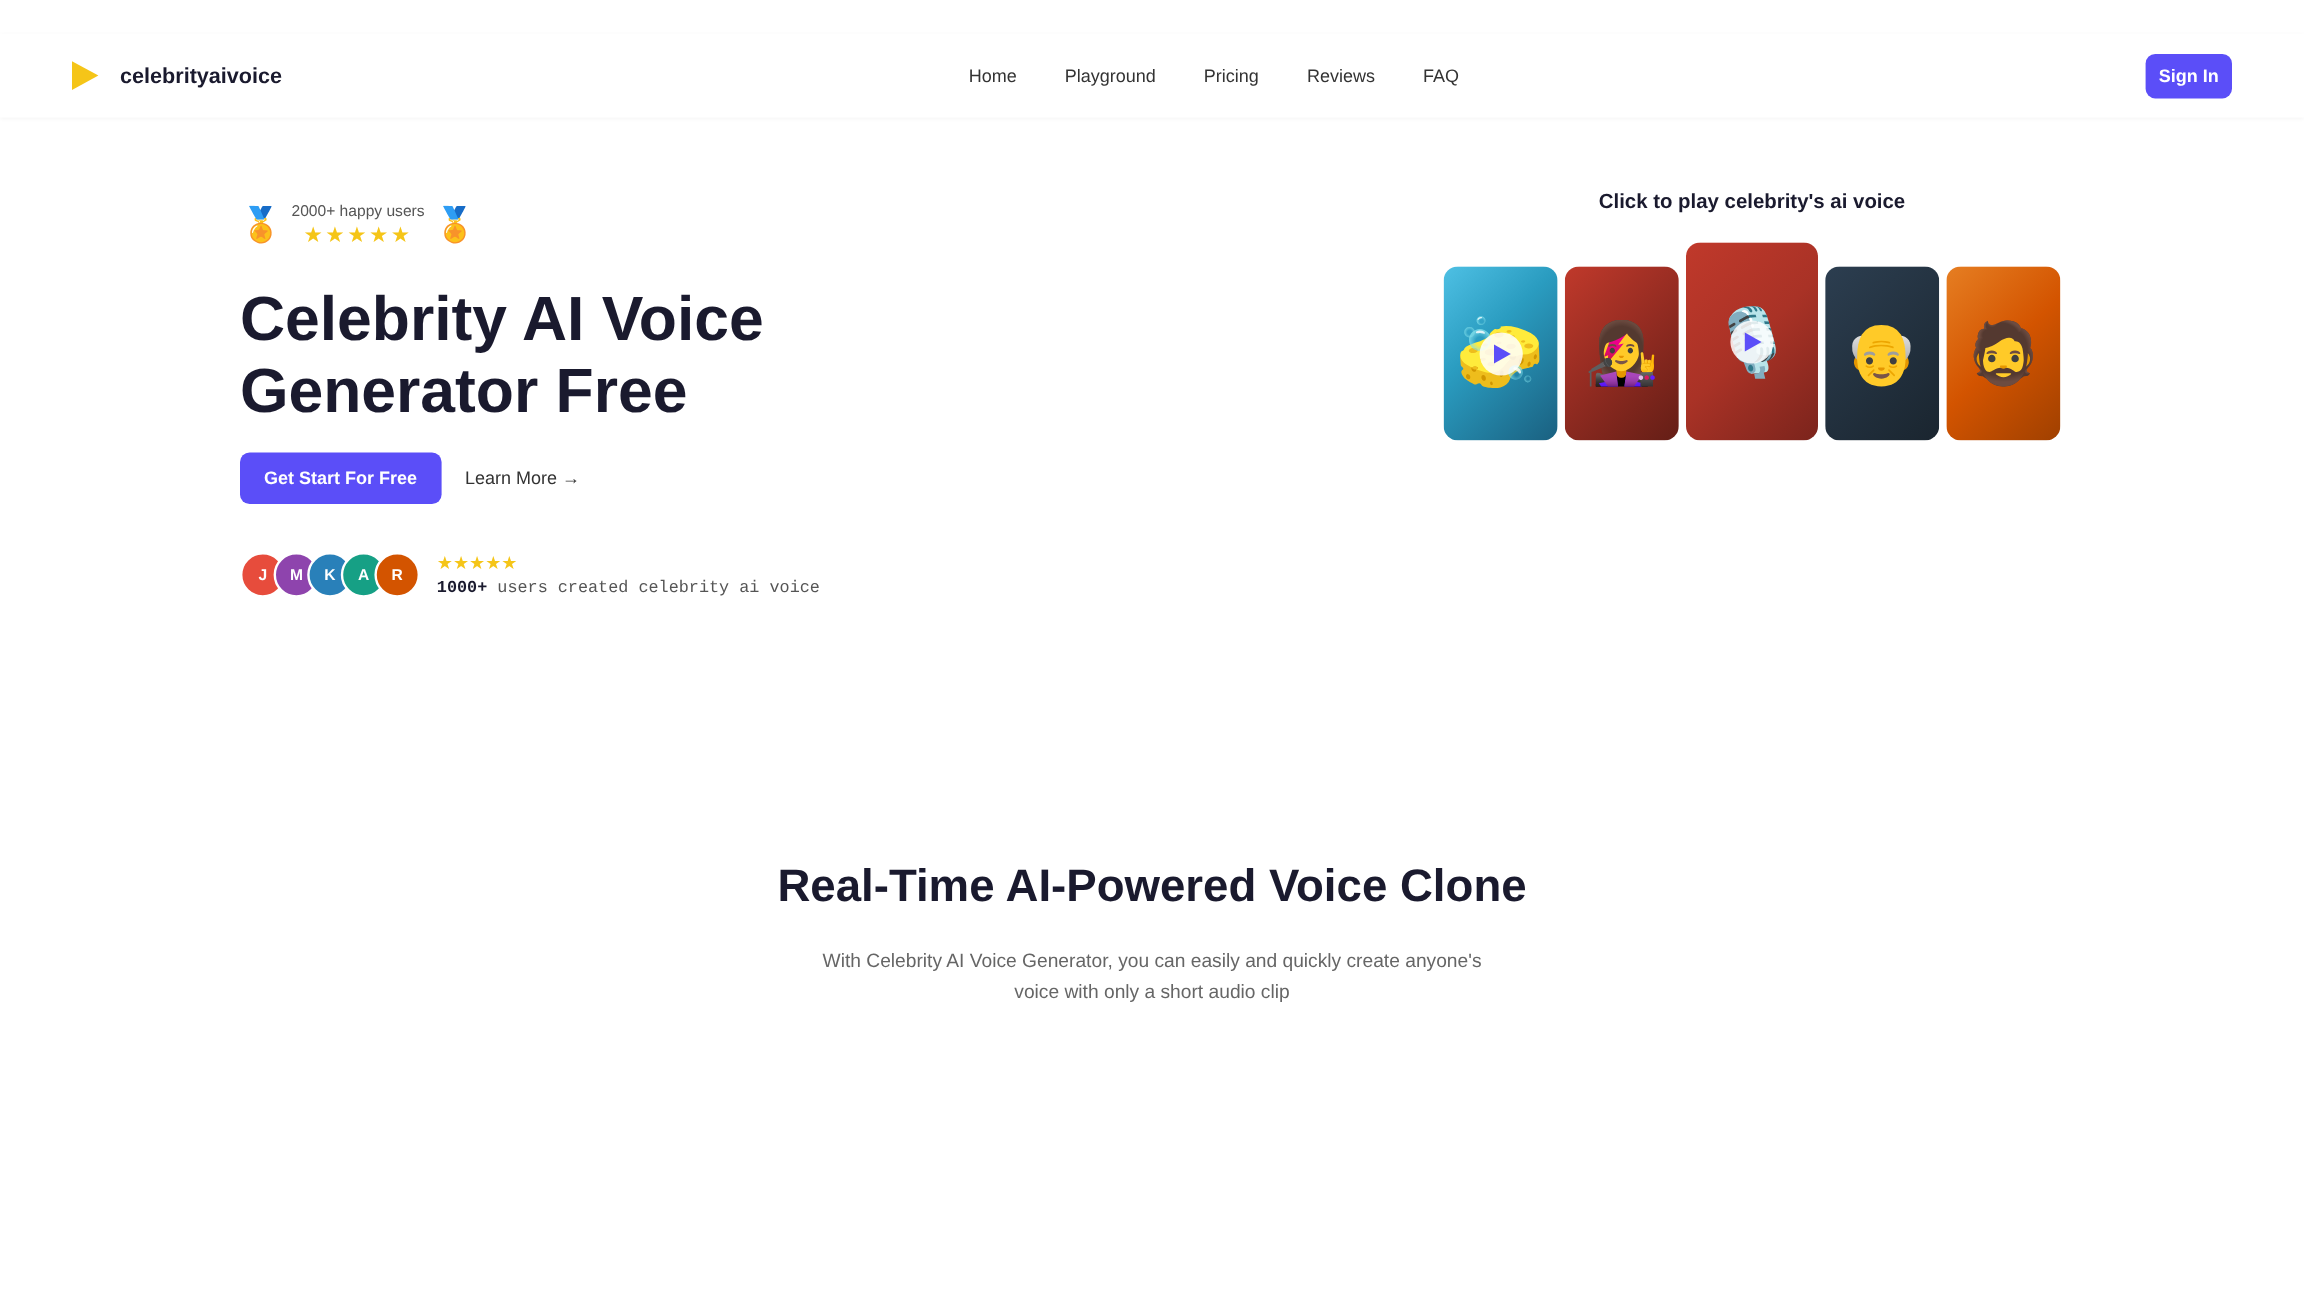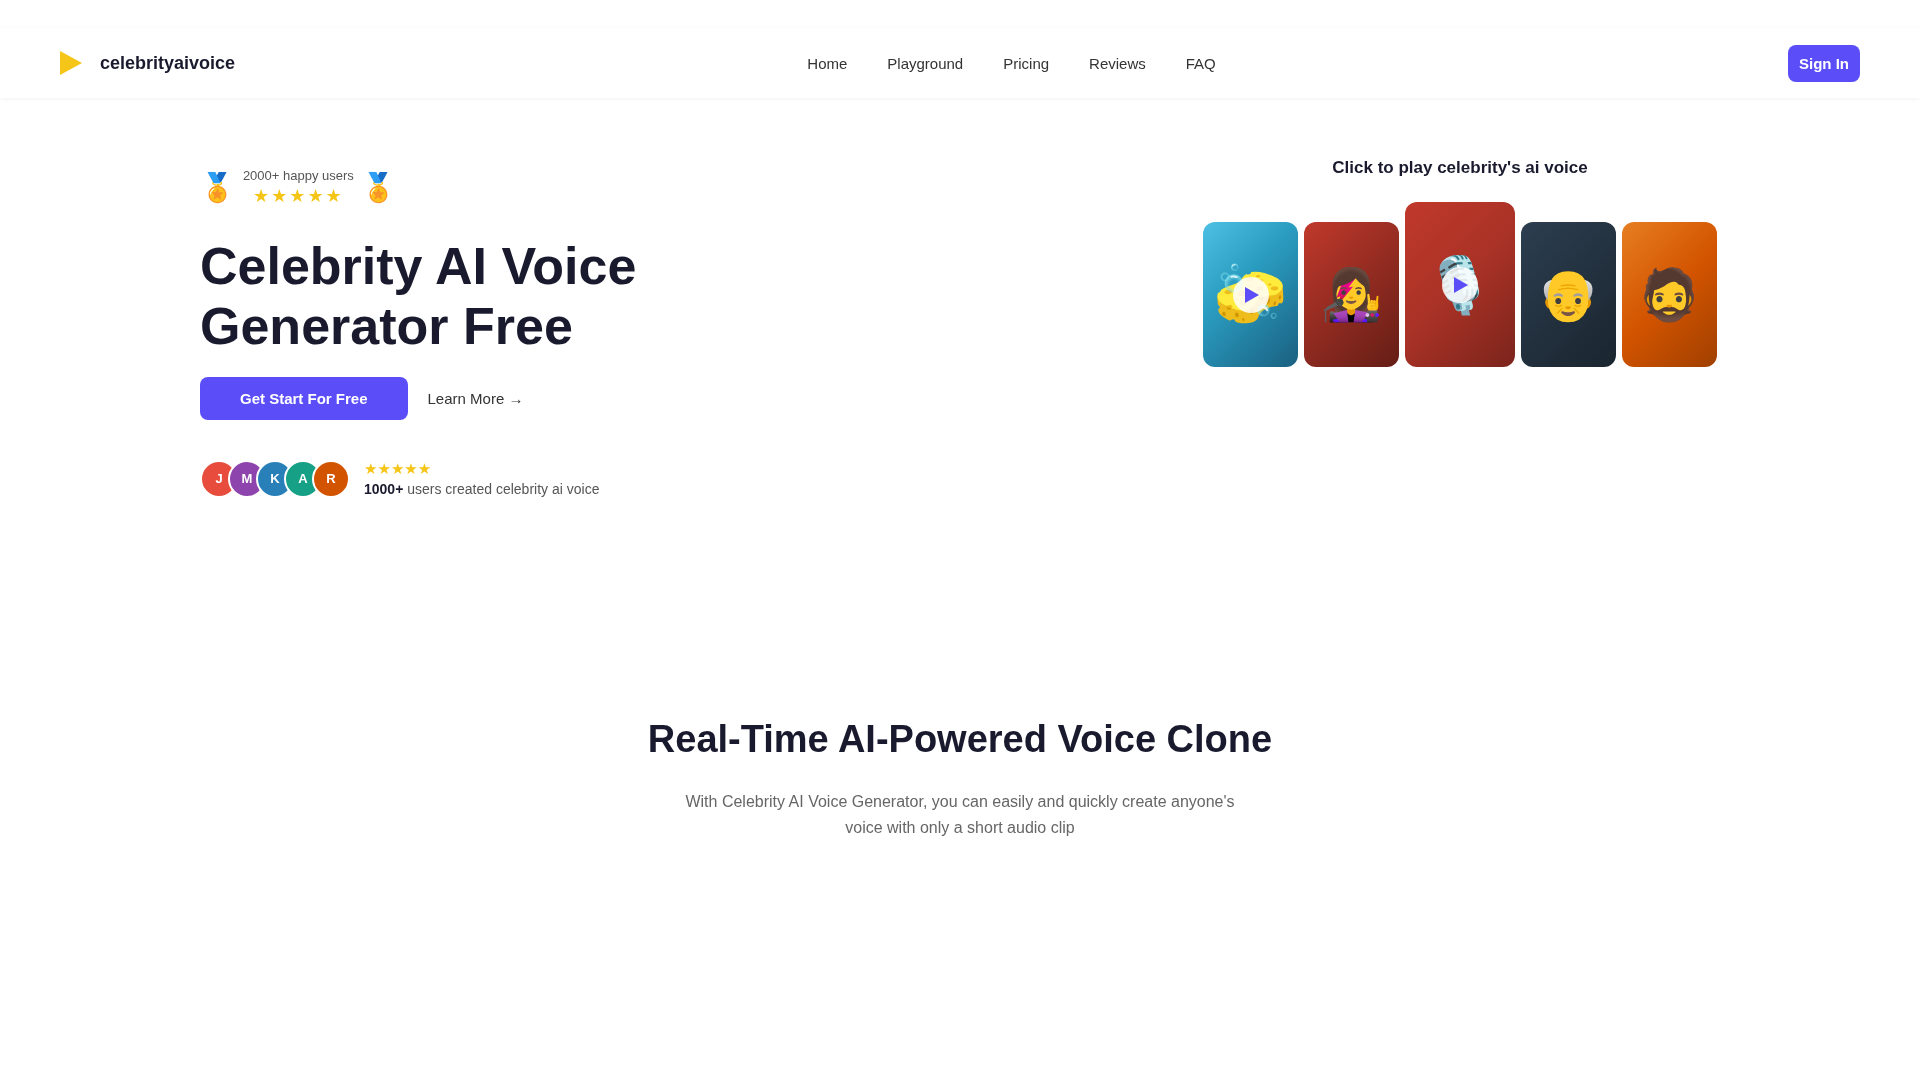--- a/index.html
+++ b/index.html
@@ -36,34 +36,34 @@
     .badge-content { display: flex; flex-direction: column; align-items: center; gap: 2px; }
     .badge-text { font-size: 13px; color: #555; font-weight: 500; }
     .stars-gold { color: #f5c518; font-size: 18px; letter-spacing: 2px; }
 
     .hero-title { font-size: 52px; font-weight: 800; color: #1a1a2e; line-height: 1.15; margin-bottom: 20px; }
     .hero-desc { font-size: 16px; color: #666; line-height: 1.6; margin-bottom: 36px; max-width: 460px; }
 
     .cta-row { display: flex; align-items: center; gap: 20px; margin-bottom: 40px; }
     .btn-primary {
       background: #5b4ef8; color: #fff; border: none; border-radius: 8px;
-      padding: 13px 40px; font-size: 15px; font-weight: 700; cursor: pointer;
+      padding: 13px 20px; font-size: 15px; font-weight: 700; cursor: pointer;
     }
     .btn-learn { font-size: 15px; color: #333; font-weight: 500; text-decoration: none; cursor: pointer; }
 
     .user-proof { display: flex; align-items: center; gap: 14px; }
     .avatar-stack { display: flex; }
     .avatar-circle {
       width: 38px; height: 38px; border-radius: 50%; border: 2px solid #fff;
       margin-left: -10px; overflow: hidden; background: #ccc;
       display: flex; align-items: center; justify-content: center;
       font-size: 13px; font-weight: 600; color: #fff;
     }
     .avatar-circle:first-child { margin-left: 0; }
-    .proof-text { font-size: 14px; color: #555; }
+    .proof-text { font-size: 14px; color: #555; font-family: Liberation Mono, monospace; }
     .proof-text strong { color: #1a1a2e; }
     .stars-small { color: #f5c518; font-size: 15px; display: block; margin-bottom: 2px; }
 
     
     .hero-right { display: flex; flex-direction: column; align-items: center; padding-top: 0; }
     .play-label { font-size: 17px; font-weight: 700; color: #1a1a2e; margin-bottom: 24px; }
 
     .celeb-cards { display: flex; gap: 0; align-items: flex-end; }
     .celeb-card {
       width: 95px; height: 145px; border-radius: 12px; overflow: hidden;

